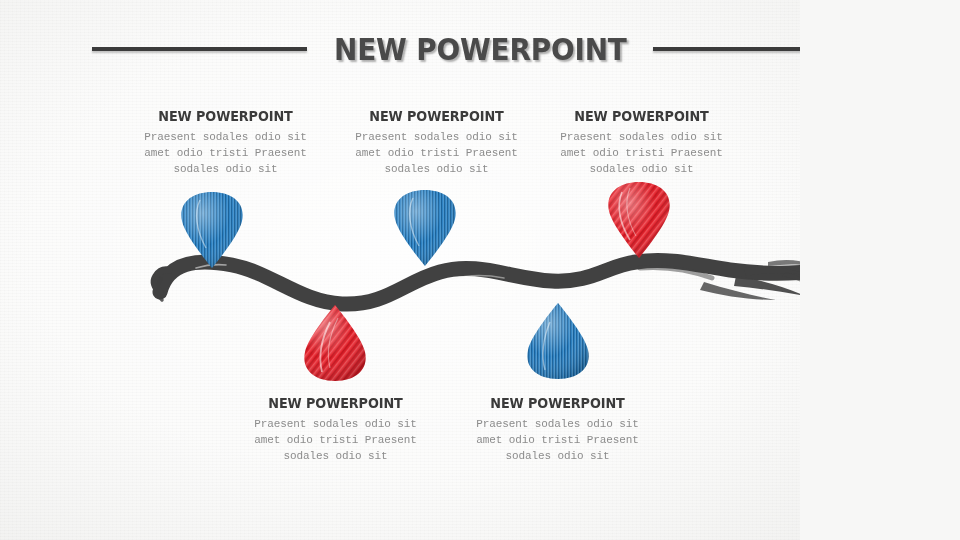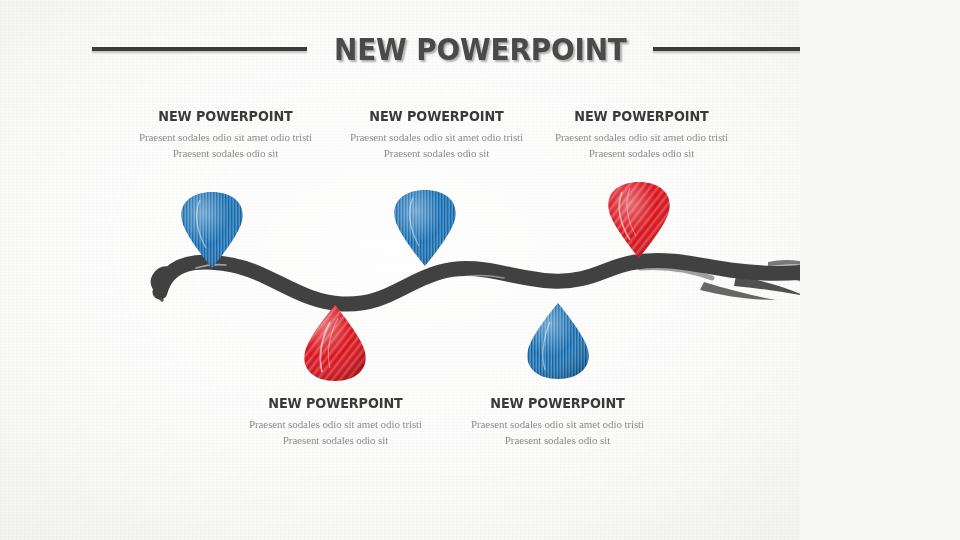--- a/index.html
+++ b/index.html
@@ -91,21 +91,21 @@
     font-size: 13.5px;
     font-weight: bold;
     color: #3a3a3a;
     letter-spacing: -0.1px;
     margin-bottom: 5px;
     transform: scaleX(.95);
     transform-origin: center;
     white-space: nowrap;
   }
   .node-body {
-    font-family: Liberation Serif, serif;
+    font-family: Liberation Mono, monospace;
     font-size: 11px;
     line-height: 16px;
     color: #8c8c8c;
     letter-spacing: -0.1px;
   }
 
   
   #node-text-1 { left: 133px; top: 108px; }
   #node-text-2 { left: 344px; top: 108px; }
   #node-text-3 { left: 549px; top: 108px; }

